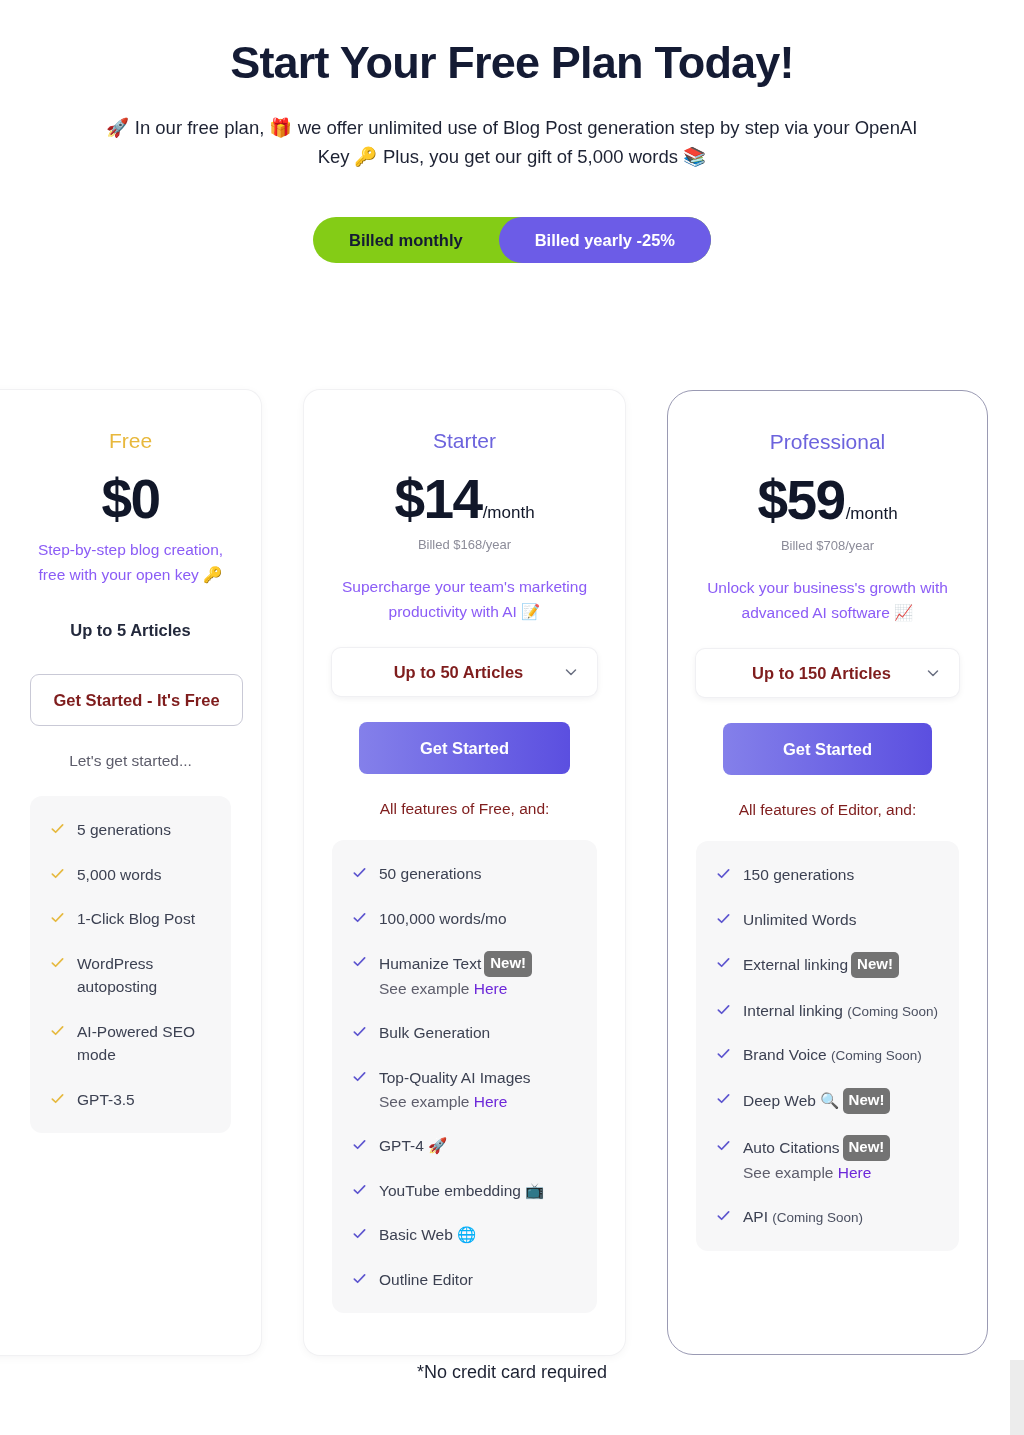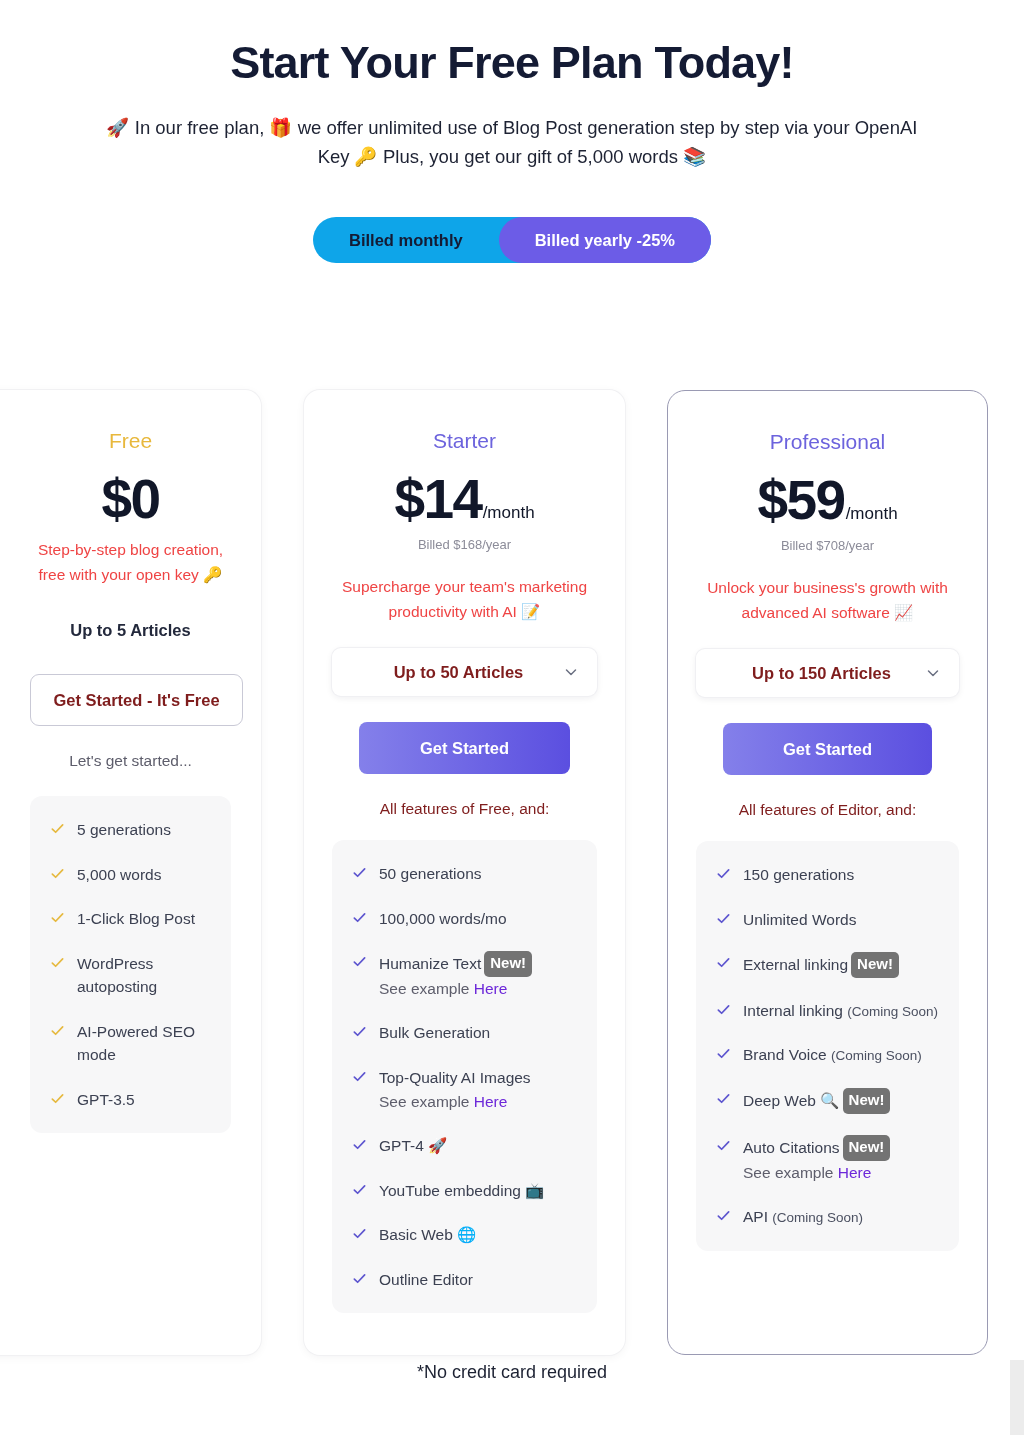--- a/index.html
+++ b/index.html
@@ -41,21 +41,21 @@
 
   
   .toggle-wrap {
     display: flex;
     justify-content: center;
     margin-top: 45px;
   }
   .toggle {
     display: flex;
     align-items: center;
-    background: #0ea5e9;
+    background: #84cc16;
     border-radius: 999px;
     padding: 0;
     height: 46px;
   }
   .toggle-opt {
     height: 46px;
     display: flex;
     align-items: center;
     justify-content: center;
     padding: 0 36px;
@@ -97,21 +97,21 @@
     left: 304px;
     width: 321px;
     height: 965px;
     box-shadow: 0 0 0 1px #f1f1f3, 0 2px 10px rgba(22,22,40,0.05);
   }
   .card.pro {
     left: 667px;
     width: 321px;
     height: 965px;
     border: 1px solid #9a9ab3;
-    border-radius: 18px;
+    border-radius: 26px;
   }
 
   .card-inner {
     padding: 38px 28px 0 28px;
     text-align: center;
   }
   .card.free .card-inner { padding: 38px 30px 0 66px; }
 
   .plan-name {
     font-size: 21px;
@@ -141,21 +141,21 @@
   }
   .billed-note {
     font-size: 13px;
     color: #8c8c99;
     margin-top: 2px;
     margin-bottom: 22px;
   }
 
   .plan-desc {
     font-size: 15.5px;
-    color: #ef4444;
+    color: #8b5cf6;
     line-height: 1.62;
     margin-bottom: 24px;
   }
   .card.free .plan-desc { margin-bottom: 30px; }
 
   .articles-strong {
     font-size: 16.5px;
     font-weight: bold;
     color: #23293c;
     margin-top: 34px;

